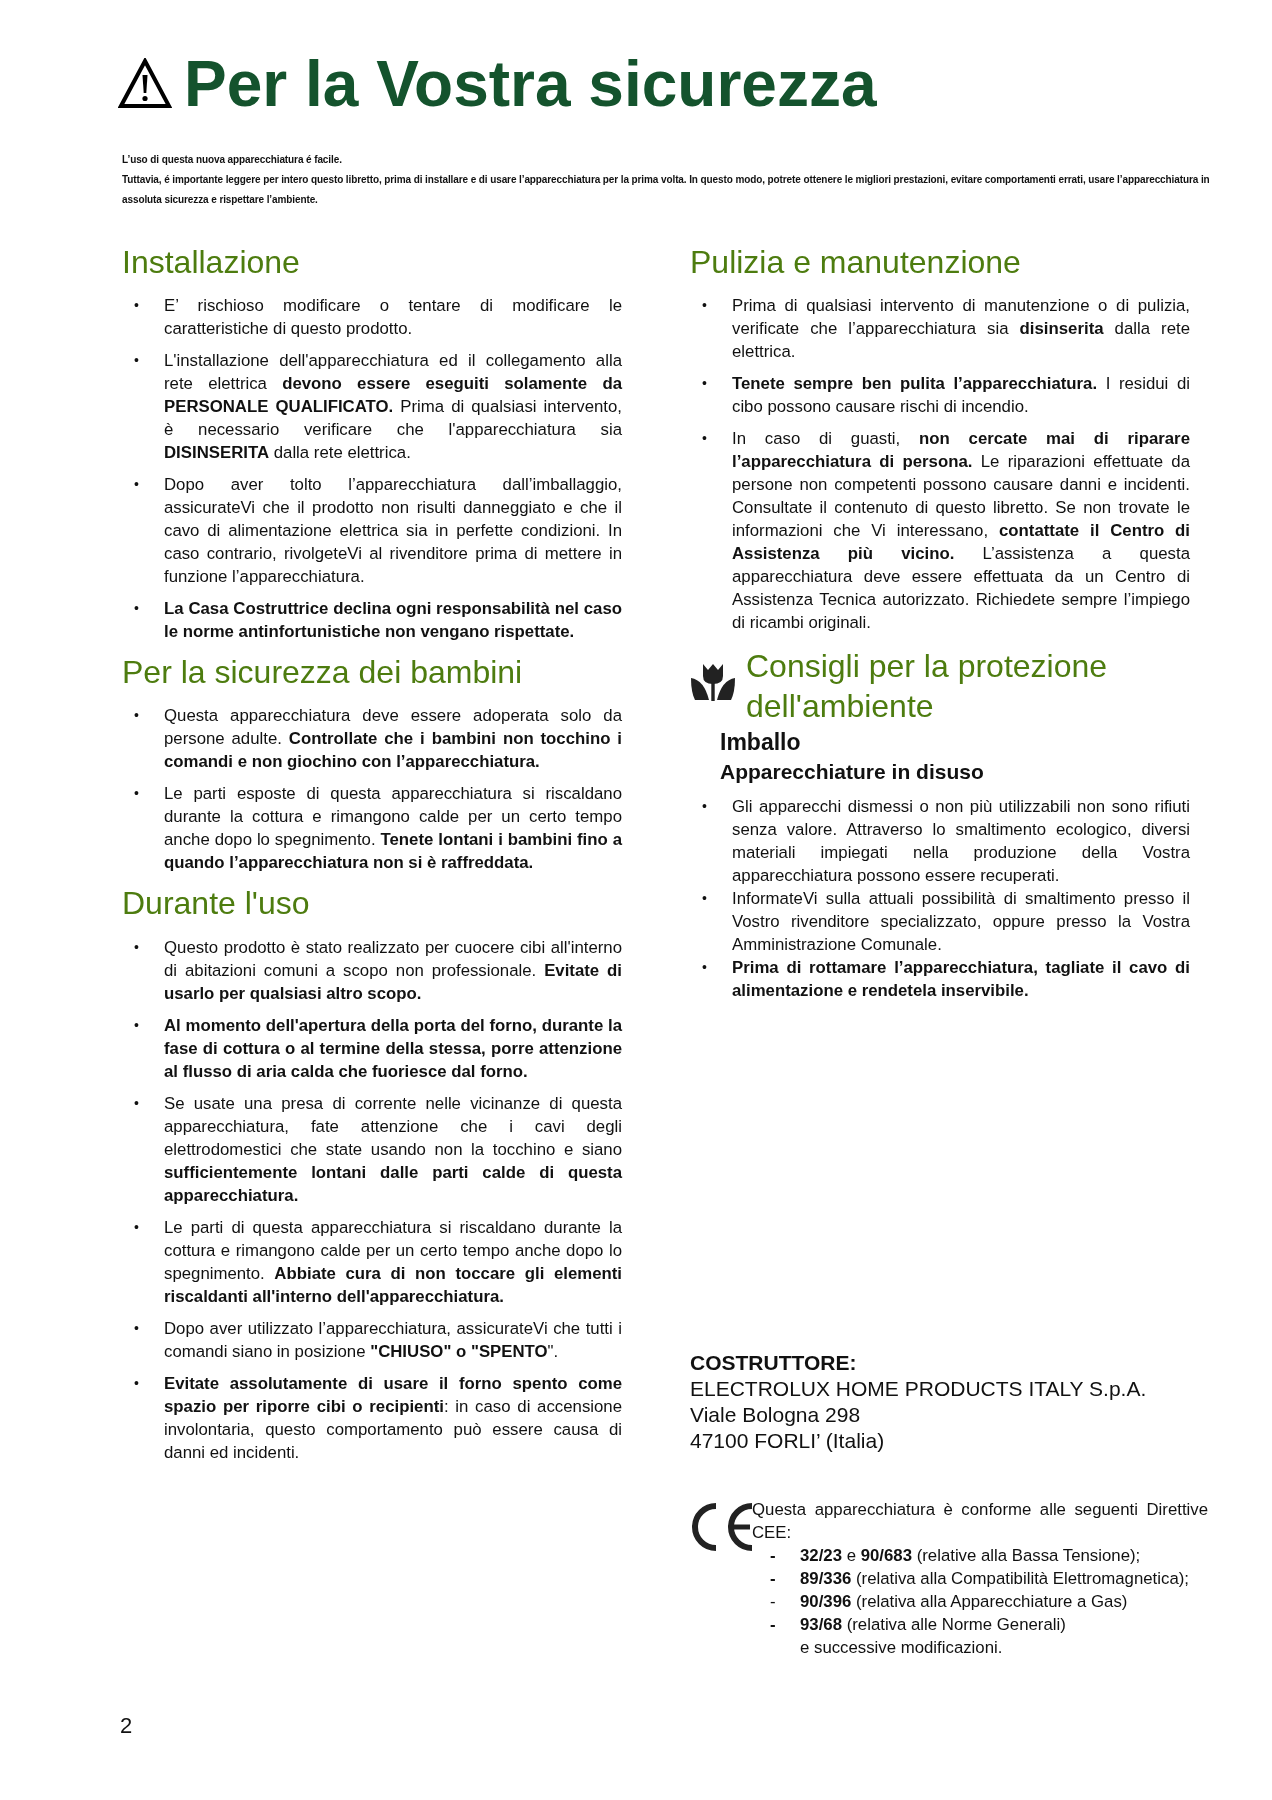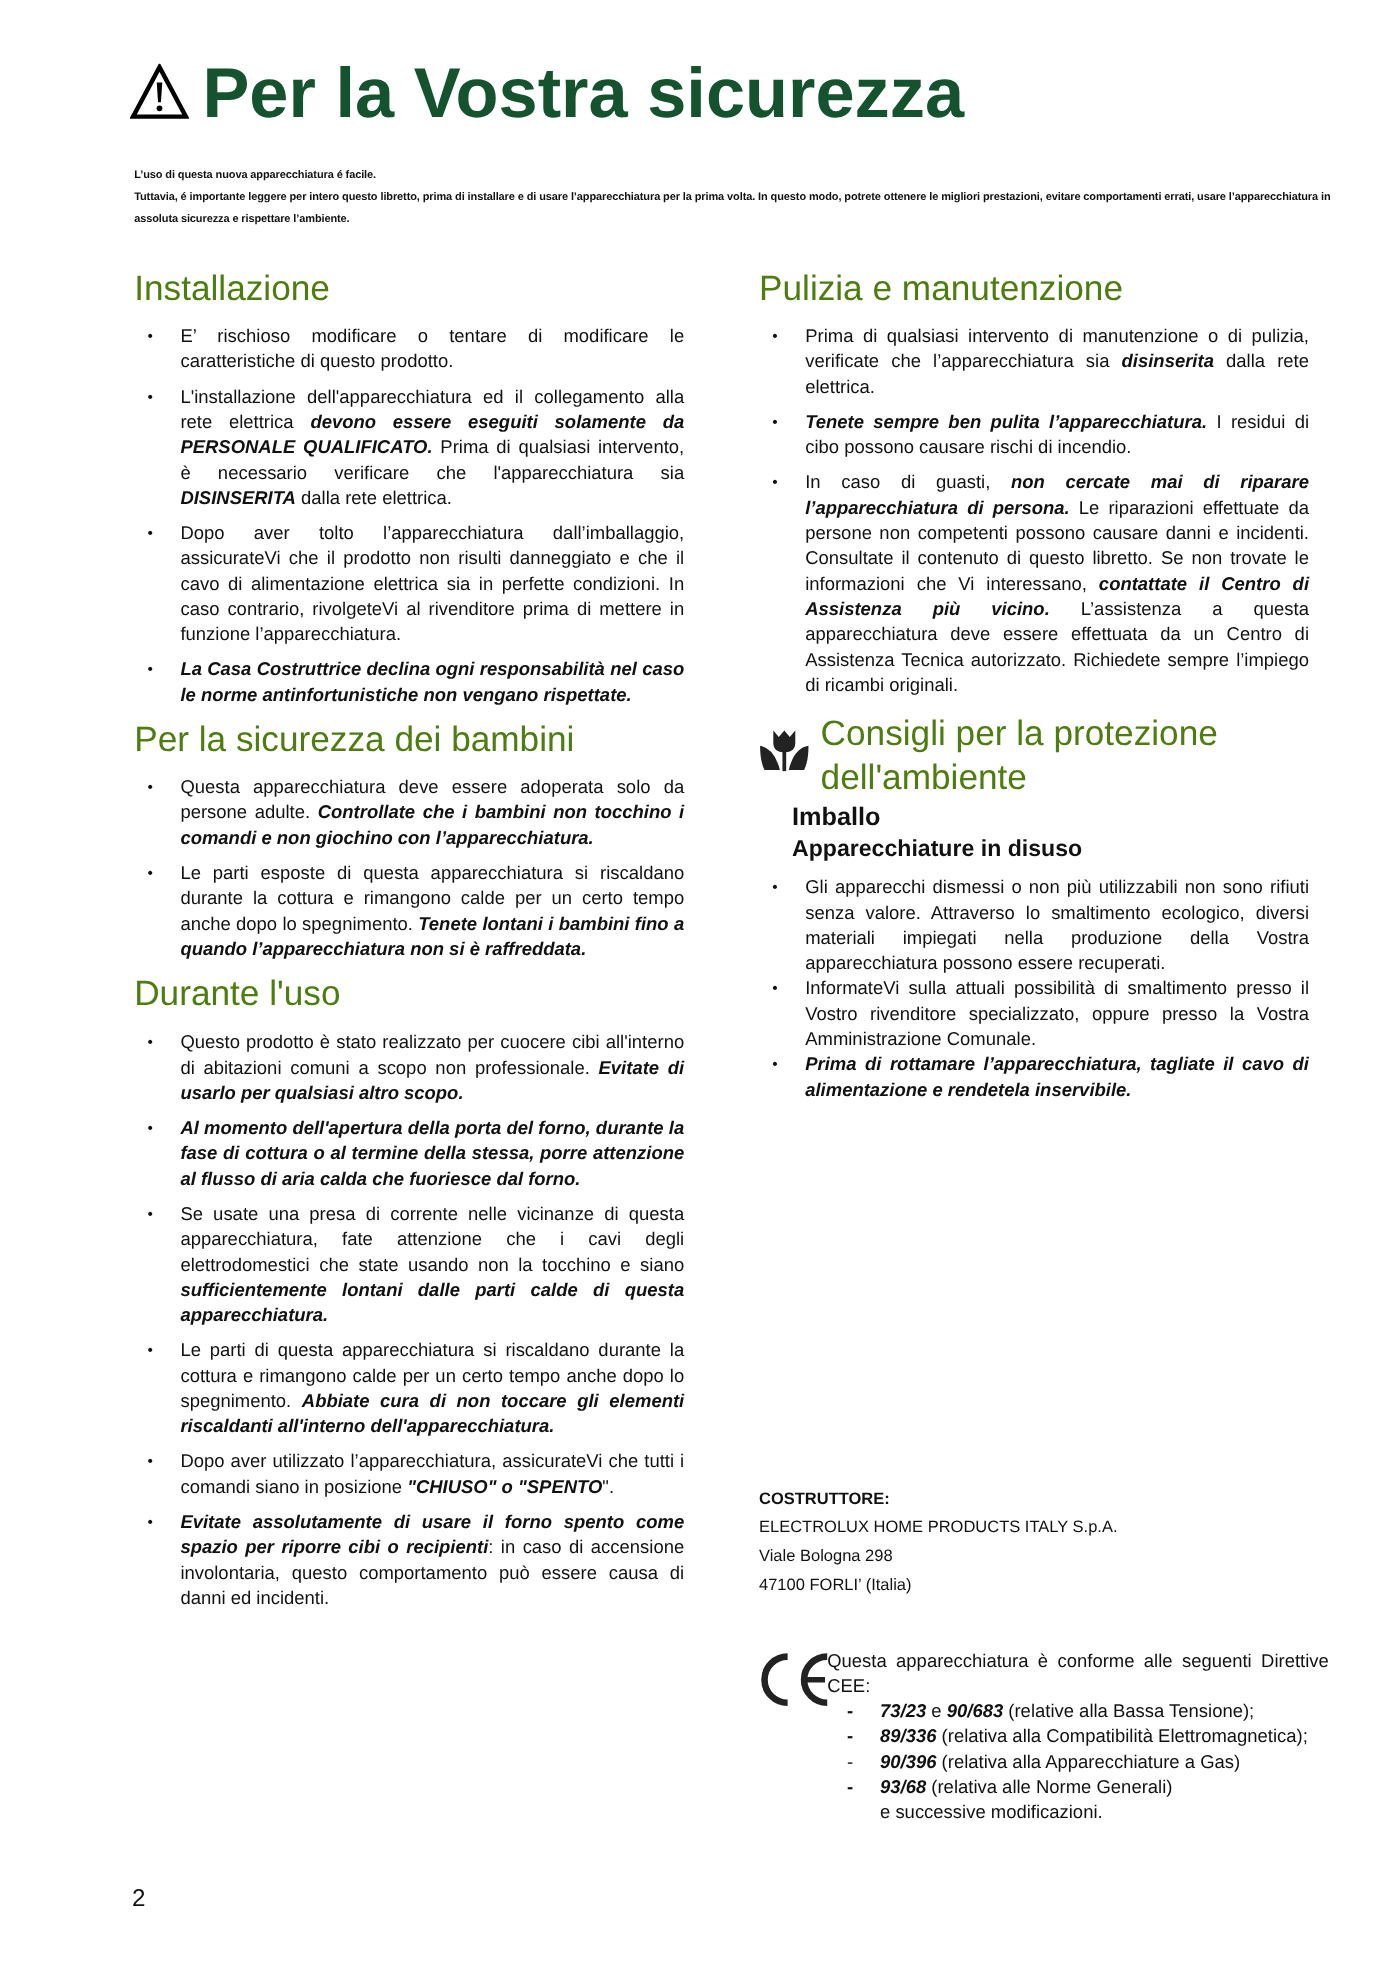--- a/index.html
+++ b/index.html
@@ -10,28 +10,28 @@
   .intro { position: absolute; left: 122px; top: 150px; width: 1090px; font-size: 10px; font-weight: bold; line-height: 20px; font-stretch: condensed; }
   .intro div { letter-spacing: -0.1px; }
   .col { position: absolute; width: 512px; }
   .col-left { left: 122px; top: 245px; }
   .col-right { left: 690px; top: 245px; }
   h2 { font-size: 32px; font-weight: normal; margin: 0 0 14px 0; line-height: 1.1; color: #4d7c0f; }
   ul.bul { list-style: none; margin: 12px; padding: 0; }
   ul.bul li { position: relative; padding-left: 30px; font-size: 16.8px; line-height: 23px; text-align: justify; margin-bottom: 9px; }
   ul.bul li::before { content: "•"; position: absolute; left: 0; top: 0; font-size: 14px; }
   ul.tight li { margin-bottom: 0; }
-  b { font-weight: bold; font-style: italic; }
+  b { font-weight: bold; }
   .section { margin-bottom: 6px; }
   .eco-head { display: flex; align-items: flex-start; margin-top: 8px; }
   .eco-head svg { width: 46px; height: 40px; margin: 16px 10px 0 0; flex: none; }
   .eco-head h2 { line-height: 40px; margin: 0; }
   .subhead { font-size: 23px; font-weight: bold; margin: 2px 0 4px 30px; line-height: 28px; }
   .subhead2 { font-size: 21px; font-weight: bold; padding-left: 30px; line-height: 23px; }
-  .maker { position: absolute; left: 690px; top: 1350px; font-size: 15px; line-height: 26px; }
+  .maker { position: absolute; left: 690px; top: 1350px; font-size: 21px; line-height: 26px; }
   .maker .lbl { font-weight: bold; }
   .ce { position: absolute; left: 688px; top: 1498px; width: 520px; }
   .ce svg { position: absolute; left: 0; top: 4px; width: 68px; height: 50px; }
   .ce-text { margin-left: 64px; font-size: 16.8px; line-height: 23px; text-align: justify; }
   .dir { position: relative; padding-left: 30px; margin-left: 82px; font-size: 16.8px; line-height: 23px; }
   .dir .dash { position: absolute; left: 0; top: 0; font-weight: bold; }
   .dir.nb .dash { font-weight: normal; }
   .page-num { position: absolute; left: 120px; top: 1713px; font-size: 22px; }
 </style>
 </head>
@@ -122,20 +122,20 @@
   <div>47100 FORLI’ (Italia)</div>
 </div>
 
 <div class="ce">
   <svg viewBox="0 0 68 50">
     <path d="M28,4 A21,21 0 1 0 28,46" fill="none" stroke="#222" stroke-width="6"></path>
     <path d="M64,4 A21,21 0 1 0 64,46" fill="none" stroke="#222" stroke-width="6"></path>
     <line x1="45" y1="25" x2="62" y2="25" stroke="#222" stroke-width="5"></line>
   </svg>
   <div class="ce-text">Questa apparecchiatura è conforme alle seguenti Direttive CEE:</div>
-  <div class="dir"><span class="dash">-</span><b>73/23</b><span> e </span><b>90/683</b><span> (relative alla Bassa Tensione);</span></div>
+  <div class="dir"><span class="dash">-</span><b>32/23</b><span> e </span><b>90/683</b><span> (relative alla Bassa Tensione);</span></div>
   <div class="dir"><span class="dash">-</span><b>89/336</b><span> (relativa alla Compatibilità Elettromagnetica);</span></div>
   <div class="dir nb"><span class="dash">-</span><b>90/396</b><span> (relativa alla Apparecchiature a Gas)</span></div>
   <div class="dir"><span class="dash">-</span><b>93/68</b><span> (relativa alle Norme Generali)</span></div>
   <div class="dir"><span>e successive modificazioni.</span></div>
 </div>
 
 <div class="page-num">2</div>
 
 </body></html>

